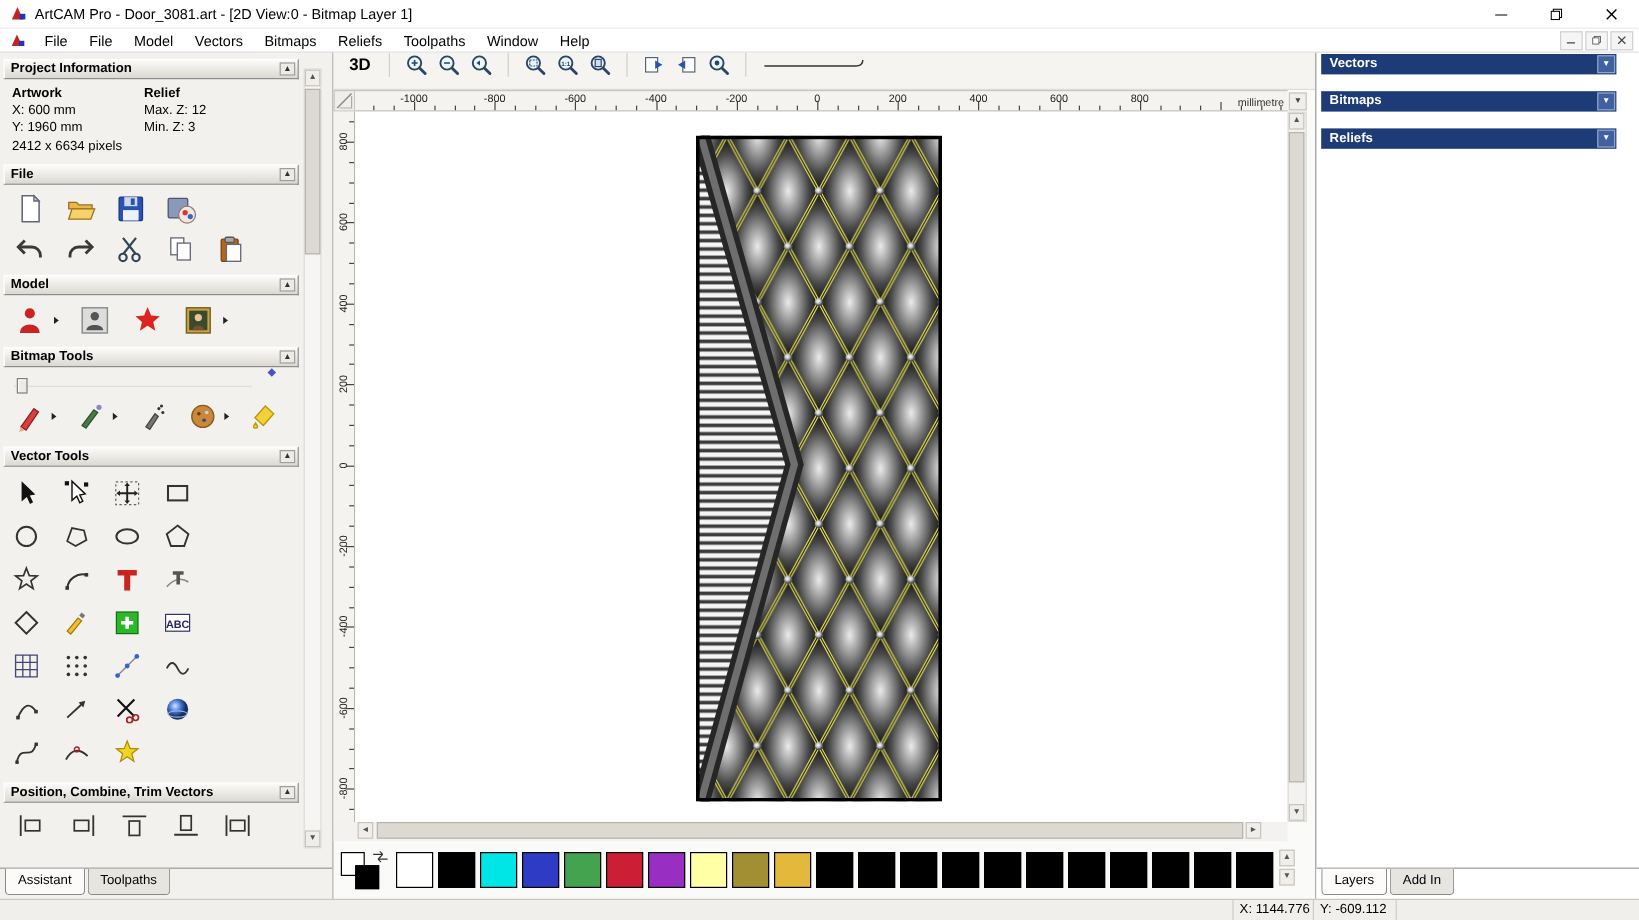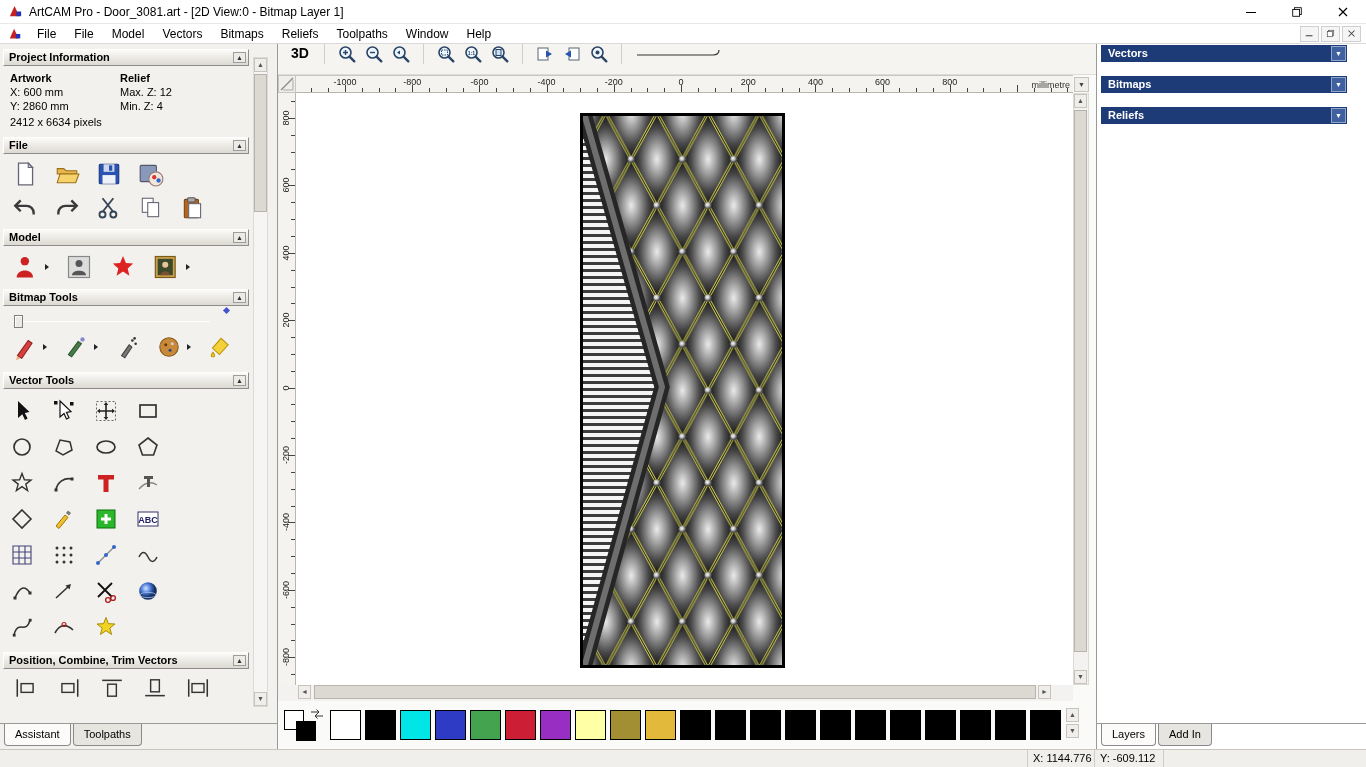--- a/index.html
+++ b/index.html
@@ -158,22 +158,22 @@
 
       <div class="sechdr">
         <span>Project Information</span>
         <span class="colbtn">▲</span>
       </div>
       <div class="pi-grid">
         <span class="pi-h">Artwork</span>
         <span class="pi-h">Relief</span>
         <span>X: 600 mm</span>
         <span>Max. Z: 12</span>
-        <span>Y: 2860 mm</span>
-        <span>Min. Z: 4</span>
+        <span>Y: 1960 mm</span>
+        <span>Min. Z: 3</span>
       </div>
       <div class="pi-px">2412 x 6634 pixels</div>
 
       <div class="sechdr">
         <span>File</span>
         <span class="colbtn">▲</span>
       </div>
       <div class="icorow">
         <svg class="ic" viewBox="0 0 24 24">
             <path d="M6 2h9l4 4v16H6z" fill="#fff" stroke="#667" stroke-width="1.2"></path>

